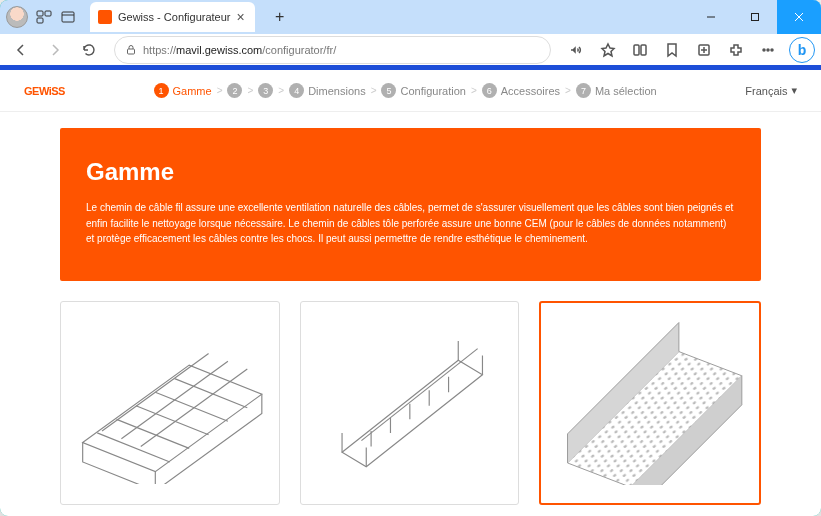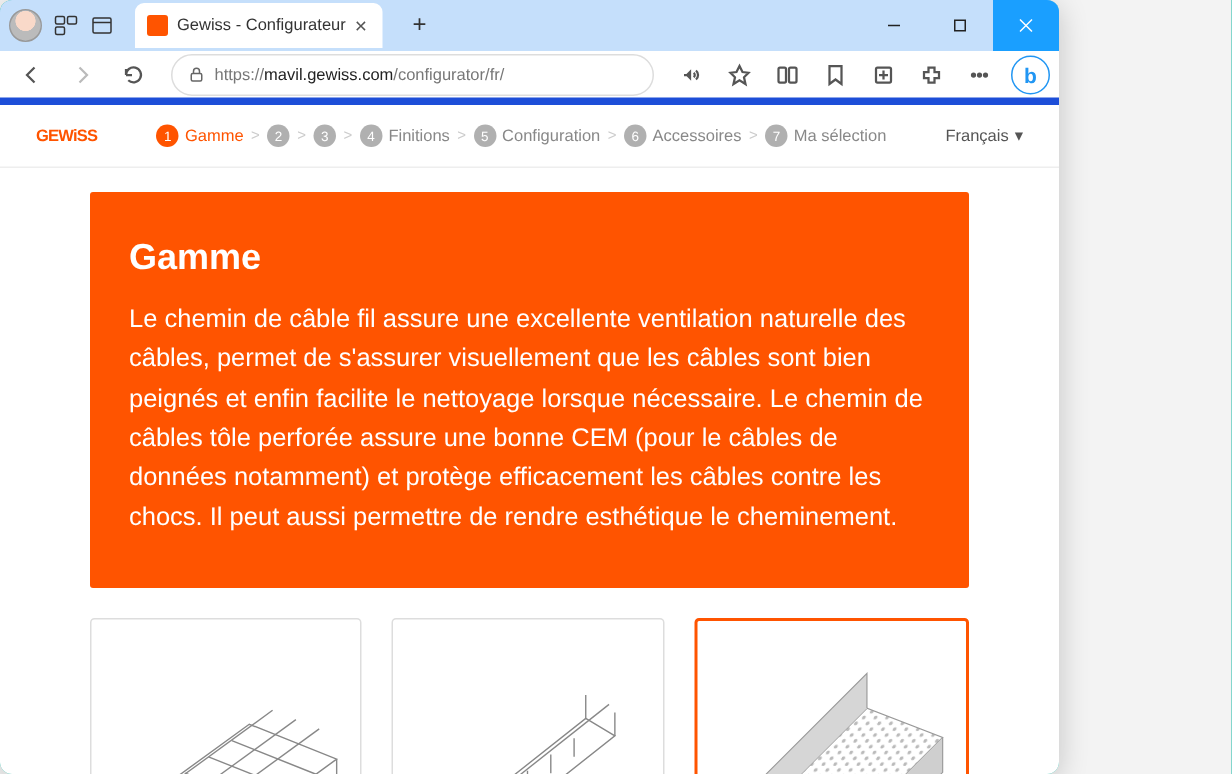--- a/index.html
+++ b/index.html
@@ -1,17 +1,17 @@
 <!DOCTYPE html>
 <html><head>
 <meta charset="utf-8">
 <style>
   * { box-sizing: border-box; margin: 0; padding: 0; }
   body { font-family: "Segoe UI", Arial, sans-serif; font-size: 12px; background: #f3f3f3; overflow: hidden; }
-  .window { width: 706px; height: 516px; background: #14b8a6; border-radius: 8px; overflow: hidden; box-shadow: 0 4px 20px rgba(0,0,0,0.2); position: relative; }
+  .window { width: 821px; height: 516px; background: #14b8a6; border-radius: 8px; overflow: hidden; box-shadow: 0 4px 20px rgba(0,0,0,0.2); position: relative; }
 
   
   .titlebar { height: 34px; background: #c5dffb; display: flex; align-items: flex-end; }
   .titlebar-left { display: flex; align-items: center; padding: 0 6px; gap: 8px; height: 100%; }
   .avatar { width: 22px; height: 22px; border-radius: 50%; background: radial-gradient(circle at 50% 35%, #f9d9c9 40%, #bbb 42%); border: 1px solid #999; }
   .tb-icon { width: 16px; height: 16px; display: flex; align-items: center; justify-content: center; color: #333; }
   .tab { height: 30px; background: #fff; border-radius: 6px 6px 0 0; display: flex; align-items: center; padding: 0 10px 0 8px; gap: 6px; margin-left: 6px; min-width: 150px; }
   .tab-favicon { width: 14px; height: 14px; background: #ff5400; border-radius: 2px; }
   .tab-title { font-size: 11px; color: #333; flex: 1; white-space: nowrap; overflow: hidden; }
   .tab-close { font-size: 14px; color: #555; line-height: 1; }
@@ -41,21 +41,21 @@
   .step { display: flex; align-items: center; gap: 4px; color: #888; }
   .step.active { color: #ff5400; }
   .step.active .num { background: #ff5400; color: #fff; }
   .num { width: 15px; height: 15px; border-radius: 50%; background: #b0b0b0; color: #fff; font-size: 9px; display: flex; align-items: center; justify-content: center; }
   .sep { color: #ccc; font-size: 10px; }
   .lang { font-size: 11px; color: #555; display: flex; align-items: center; gap: 4px; text-align: right; }
 
   .content { padding: 16px 60px 24px; }
   .hero { background: #ff5400; color: #fff; padding: 30px 26px 34px; border-radius: 2px; }
   .hero h1 { font-size: 24px; font-weight: 700; margin-bottom: 14px; }
-  .hero p { font-size: 17px; line-height: 1.55; }
+  .hero p { font-size: 10px; line-height: 1.55; }
 
   .cards { display: flex; gap: 20px; margin-top: 20px; }
   .card { flex: 1; border: 1px solid #ddd; border-radius: 3px; padding: 12px 12px 18px; display: flex; flex-direction: column; align-items: center; background: #fff; }
   .card.selected { border: 2px solid #ff5400; }
   .card-img { width: 100%; height: 170px; display: flex; align-items: center; justify-content: center; }
 
   
   svg.prod { width: 100%; height: 100%; }
 </style>
 </head>
@@ -189,21 +189,21 @@
           <div class="step">
             <div class="num">2</div>
           </div>
           <span class="sep">&gt;</span>
           <div class="step">
             <div class="num">3</div>
           </div>
           <span class="sep">&gt;</span>
           <div class="step">
             <div class="num">4</div>
-            <span>Finitions</span>
+            <span>Dimensions</span>
           </div>
           <span class="sep">&gt;</span>
           <div class="step">
             <div class="num">5</div>
             <span>Configuration</span>
           </div>
           <span class="sep">&gt;</span>
           <div class="step">
             <div class="num">6</div>
             <span>Accessoires</span>

